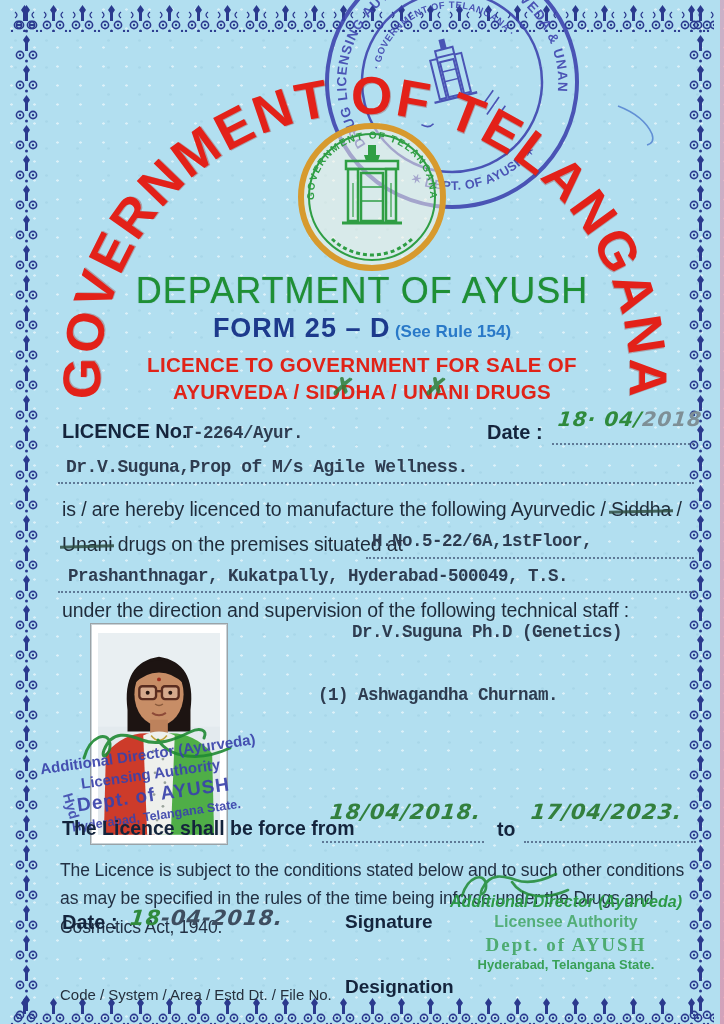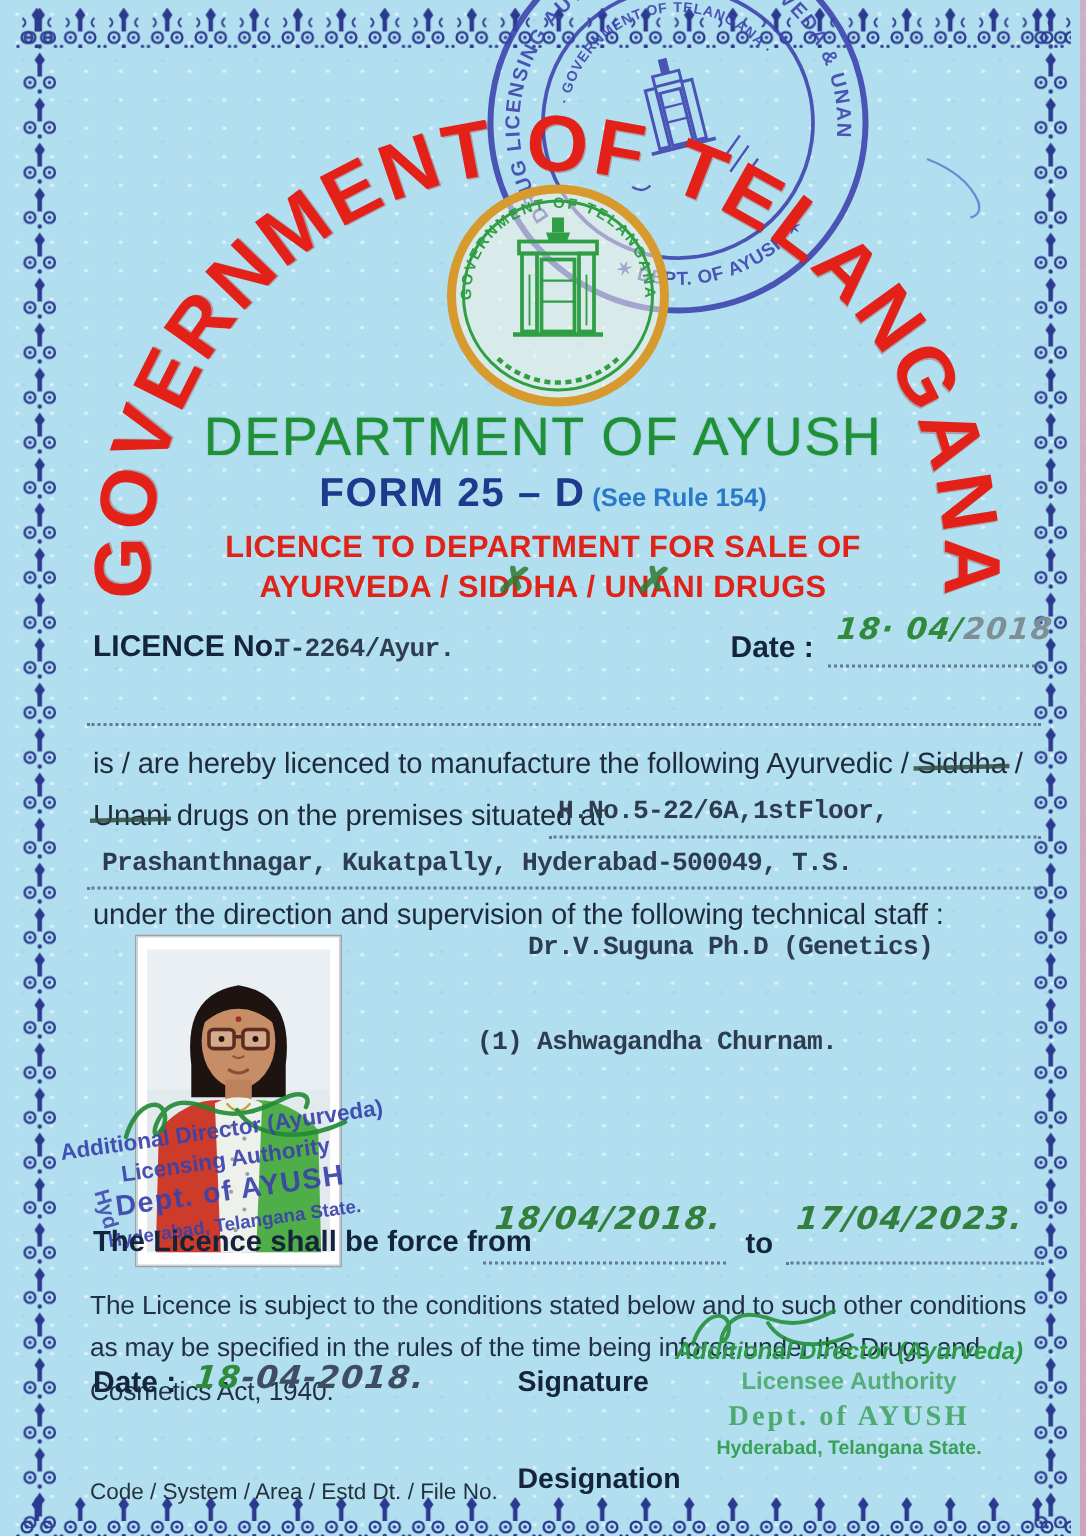--- a/index.html
+++ b/index.html
@@ -226,32 +226,33 @@
   <svg class="abs" style="left:600px;top:100px;" width="80" height="60">
     <path d="M 18 6 q 26 10 34 28 q 3 9 -5 11" fill="none" stroke="#3f6ec9" stroke-width="1.6" opacity=".7"></path>
   </svg>
 
   <div class="dept">DEPARTMENT OF AYUSH</div>
   <div class="form-row">
     <span class="form-no">FORM 25 – D</span>
     <span class="see-rule">(See Rule 154)</span>
   </div>
   <div class="red-title">
-    <div>LICENCE TO DEPARTMENT FOR SALE OF</div>
+    <div>LICENCE TO GOVERNMENT FOR SALE OF</div>
     <div>
       <span>AYURVEDA / SID</span><span class="struck"><span>D</span><span class="xmark">✗</span></span><span>HA / UN</span><span class="struck"><span>A</span><span class="xmark">✗</span></span><span>NI DRUGS</span>
     </div>
   </div>
 
   <span class="abs lbl" style="left:62px;top:420px;">LICENCE No.</span>
   <span class="abs mono" style="left:183px;top:423px;">T-2264/Ayur.</span>
   <span class="abs lbl" style="left:487px;top:421px;">Date :</span>
   <span class="abs hw" style="left:558px;top:407px;"><span>18·</span><span> 04/</span><span class="faded">2018</span></span>
   <div class="dotline" style="left:552px;top:443px;width:142px;"></div>
 
+  <span class="abs mono" style="left:66px;top:457px;font-size:18px;">Dr.V.Suguna,Prop of M/s Agile Wellness.</span>
   <div class="dotline" style="left:58px;top:482px;width:636px;"></div>
 
   <div class="abs body-txt" style="left:62px;top:498px;width:642px;">
     <span>is / are hereby licenced to manufacture the following  Ayurvedic / </span><span class="hand-strike">Siddha</span><span> /</span>
   </div>
   <div class="abs body-txt" style="left:62px;top:533px;">
     <span class="hand-strike">Unani</span><span> drugs on the premises situated at</span>
   </div>
   <span class="abs mono" style="left:372px;top:531px;">H.No.5-22/6A,1stFloor,</span>
   <div class="dotline" style="left:366px;top:557px;width:328px;"></div>

